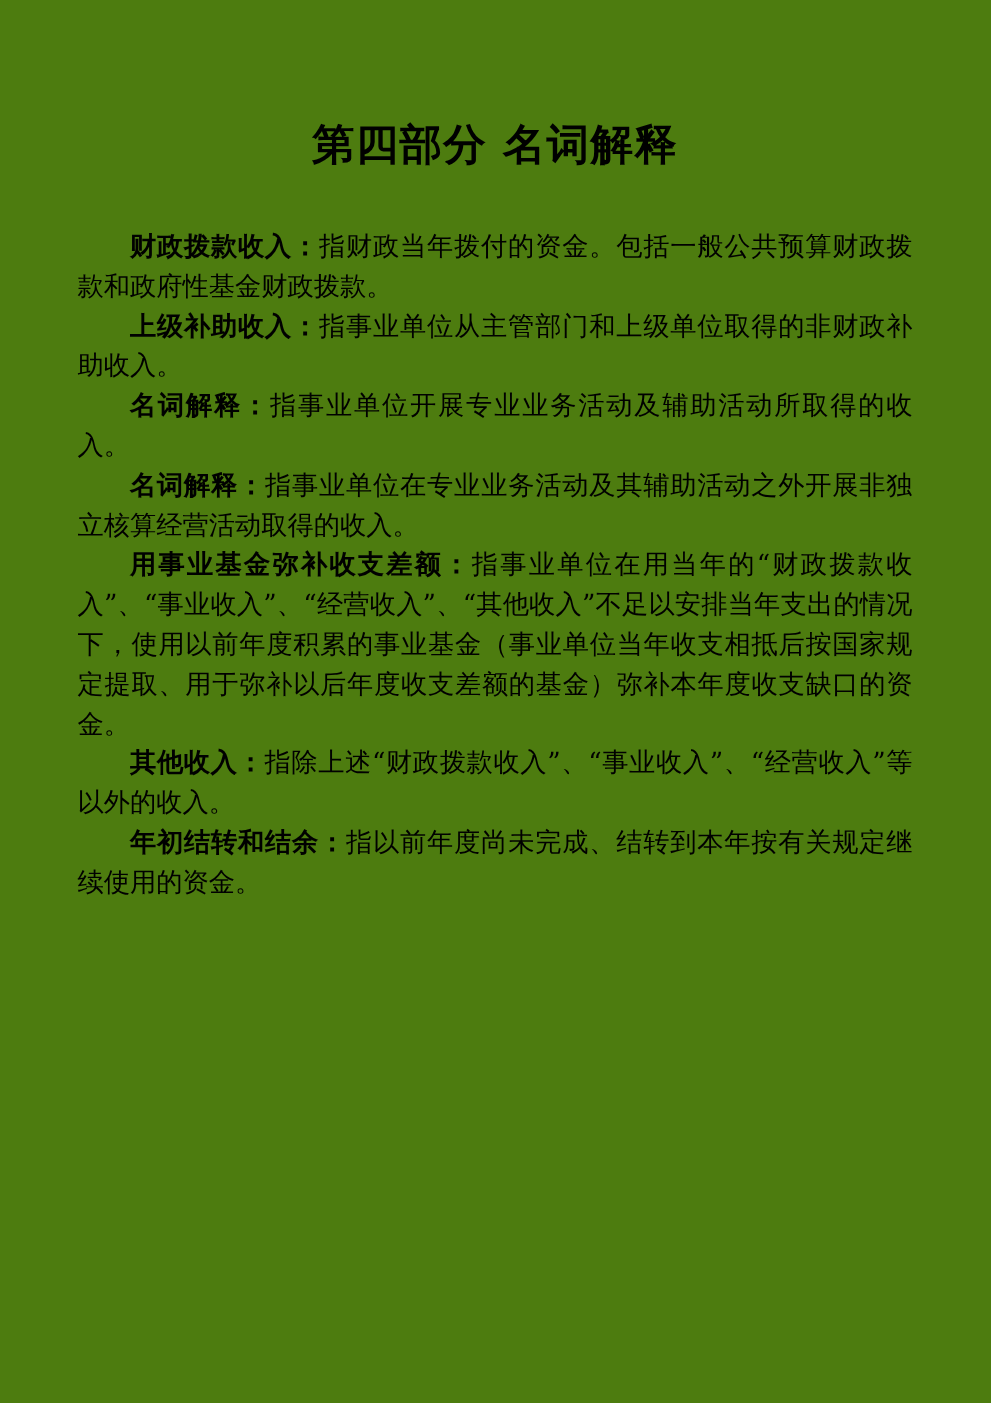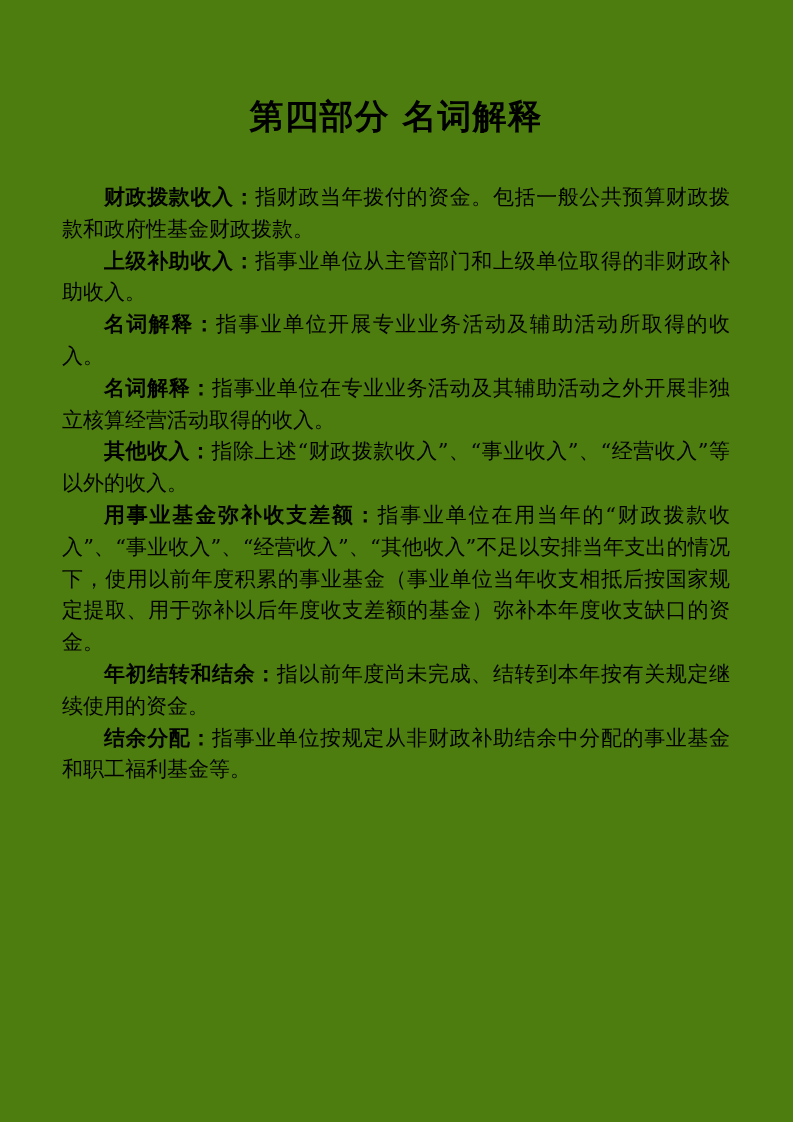--- a/index.html
+++ b/index.html
@@ -59,24 +59,23 @@
 
     <p class="para"><span class="term">财政拨款收入：</span><span class="def-text">指财政当年拨付的资金。包括一般公共预算财政拨款和政府性基金财政拨款。</span></p>
 
     <p class="para"><span class="term">上级补助收入：</span><span class="def-text">指事业单位从主管部门和上级单位取得的非财政补助收入。</span></p>
 
     <p class="para"><span class="term">名词解释：</span><span class="def-text">指事业单位开展专业业务活动及辅助活动所取得的收入。</span></p>
 
     <p class="para"><span class="term">名词解释：</span><span class="def-text">指事业单位在专业业务活动及其辅助活动之外开展非独立核算经营活动取得的收入。</span></p>
 
 
+    <p class="para"><span class="term">用事业基金弥补收支差额：</span><span class="def-text">指事业单位在用当年的“财政拨款收入”、“事业收入”、“经营收入”、“其他收入”不足以安排当年支出的情况下，使用以前年度积累的事业基金（事业单位当年收支相抵后按国家规定提取、用于弥补以后年度收支差额的基金）弥补本年度收支缺口的资金。</span></p>
+
     <p class="para"><span class="term">其他收入：</span><span class="def-text">指除上述“财政拨款收入”、“事业收入”、“经营收入”等以外的收入。</span></p>
-
-    <p class="para"><span class="term">用事业基金弥补收支差额：</span><span class="def-text">指事业单位在用当年的“财政拨款收入”、“事业收入”、“经营收入”、“其他收入”不足以安排当年支出的情况下，使用以前年度积累的事业基金（事业单位当年收支相抵后按国家规定提取、用于弥补以后年度收支差额的基金）弥补本年度收支缺口的资金。</span></p>
 
     <p class="para"><span class="term">年初结转和结余：</span><span class="def-text">指以前年度尚未完成、结转到本年按有关规定继续使用的资金。</span></p>
 
-    <p class="para"><span class="term">结余分配：</span><span class="def-text">指事业单位按规定从非财政补助结余中分配的事业基金和职工福利基金等。</span></p>
 
 
   </div>
 
 </div>
 
 </body></html>

